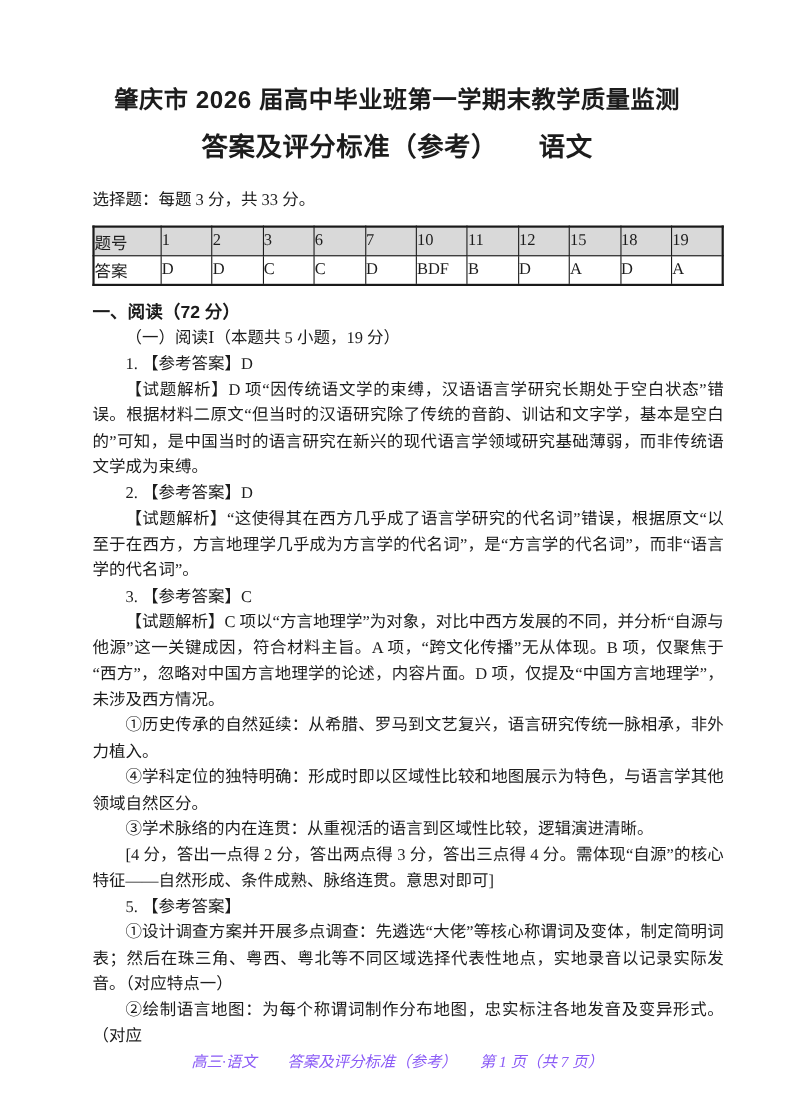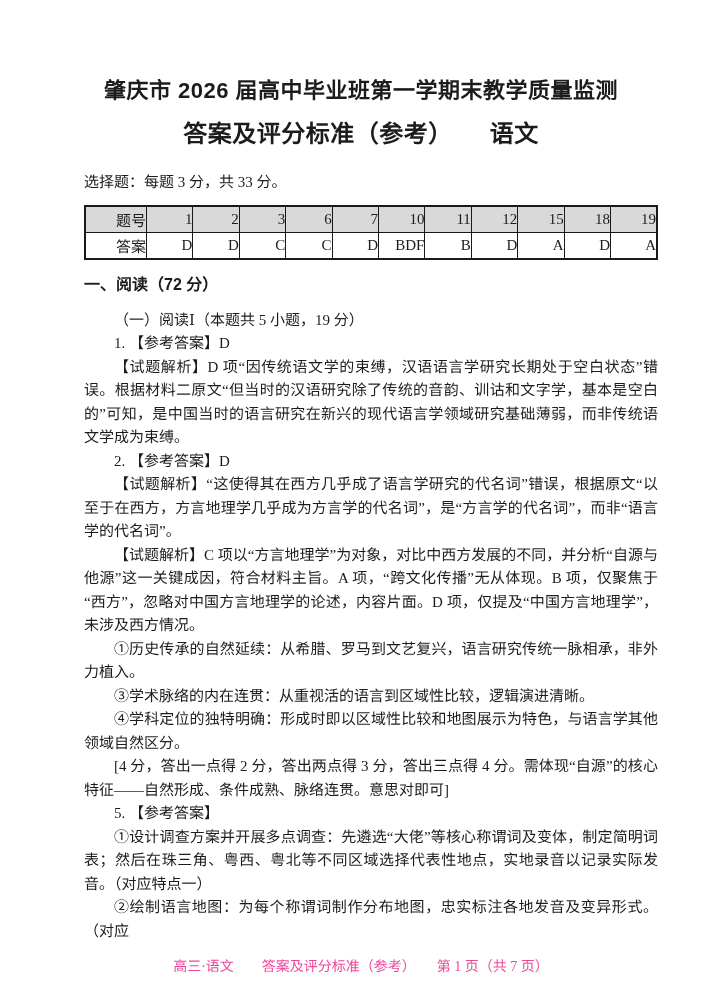--- a/index.html
+++ b/index.html
@@ -49,54 +49,55 @@
   table.answer-table {
     border-collapse: collapse;
     table-layout: fixed;
     width: 574px;
     margin-top: 12px;
     border: 2px solid #1a1a1a;
   }
   table.answer-table td {
     border: 1.5px solid #1a1a1a;
     height: 25px;
-    text-align: right;
+    text-align: left;
     vertical-align: middle;
     font-size: 15px;
     padding: 0;
   }
   table.answer-table tr.qrow td {
     background: #d9d9d9;
   }
   table.answer-table td.rowhdr {
     width: 60px;
   }
   .section-heading {
-    margin: 13px 0 12px 0;
+    margin: 13px 0 0 0;
     font-family: "Liberation Sans", "DejaVu Sans", sans-serif;
     font-weight: bold;
     font-size: 16px;
     line-height: 23.5px;
   }
   .para {
     margin: 0;
     font-size: 15px;
     line-height: 23.5px;
     text-indent: 2em;
     text-align: justify;
     word-break: break-all;
   }
   .footer {
     position: absolute;
     left: 0;
     bottom: 30px;
     width: 100%;
     text-align: center;
     font-size: 14px;
-    color: #ec4899;
+    color: #8b5cf6;
+    font-style: italic;
   }
 </style>
 </head>
 <body>
 
 <div class="page">
 
   <h1 class="title">肇庆市 2026 届高中毕业班第一学期末教学质量监测</h1>
   <h2 class="subtitle">答案及评分标准（参考）　　语文</h2>
 
@@ -137,24 +138,25 @@
       </tbody>
     </table>
 
     <p class="section-heading">一、阅读（72 分）</p>
 
     <p class="para">（一）阅读Ⅰ（本题共 5 小题，19 分）</p>
     <p class="para">1. 【参考答案】D</p>
     <p class="para">【试题解析】D 项“因传统语文学的束缚，汉语语言学研究长期处于空白状态”错误。根据材料二原文“但当时的汉语研究除了传统的音韵、训诂和文字学，基本是空白的”可知，是中国当时的语言研究在新兴的现代语言学领域研究基础薄弱，而非传统语文学成为束缚。</p>
     <p class="para">2. 【参考答案】D</p>
     <p class="para">【试题解析】“这使得其在西方几乎成了语言学研究的代名词”错误，根据原文“以至于在西方，方言地理学几乎成为方言学的代名词”，是“方言学的代名词”，而非“语言学的代名词”。</p>
+    <p class="para">3. 【参考答案】C</p>
     <p class="para">【试题解析】C 项以“方言地理学”为对象，对比中西方发展的不同，并分析“自源与他源”这一关键成因，符合材料主旨。A 项，“跨文化传播”无从体现。B 项，仅聚焦于“西方”，忽略对中国方言地理学的论述，内容片面。D 项，仅提及“中国方言地理学”，未涉及西方情况。</p>
     <p class="para">①历史传承的自然延续：从希腊、罗马到文艺复兴，语言研究传统一脉相承，非外力植入。</p>
+    <p class="para">④学科定位的独特明确：形成时即以区域性比较和地图展示为特色，与语言学其他领域自然区分。</p>
     <p class="para">③学术脉络的内在连贯：从重视活的语言到区域性比较，逻辑演进清晰。</p>
-    <p class="para">④学科定位的独特明确：形成时即以区域性比较和地图展示为特色，与语言学其他领域自然区分。</p>
     <p class="para">[4 分，答出一点得 2 分，答出两点得 3 分，答出三点得 4 分。需体现“自源”的核心特征——自然形成、条件成熟、脉络连贯。意思对即可]</p>
     <p class="para">5. 【参考答案】</p>
     <p class="para">①设计调查方案并开展多点调查：先遴选“大佬”等核心称谓词及变体，制定简明词表；然后在珠三角、粤西、粤北等不同区域选择代表性地点，实地录音以记录实际发音。（对应特点一）</p>
     <p class="para">②绘制语言地图：为每个称谓词制作分布地图，忠实标注各地发音及变异形式。（对应</p>
 
   </div>
 
   <div class="footer">高三·语文　　答案及评分标准（参考）　　第 1 页（共 7 页）</div>
 
 </div>

